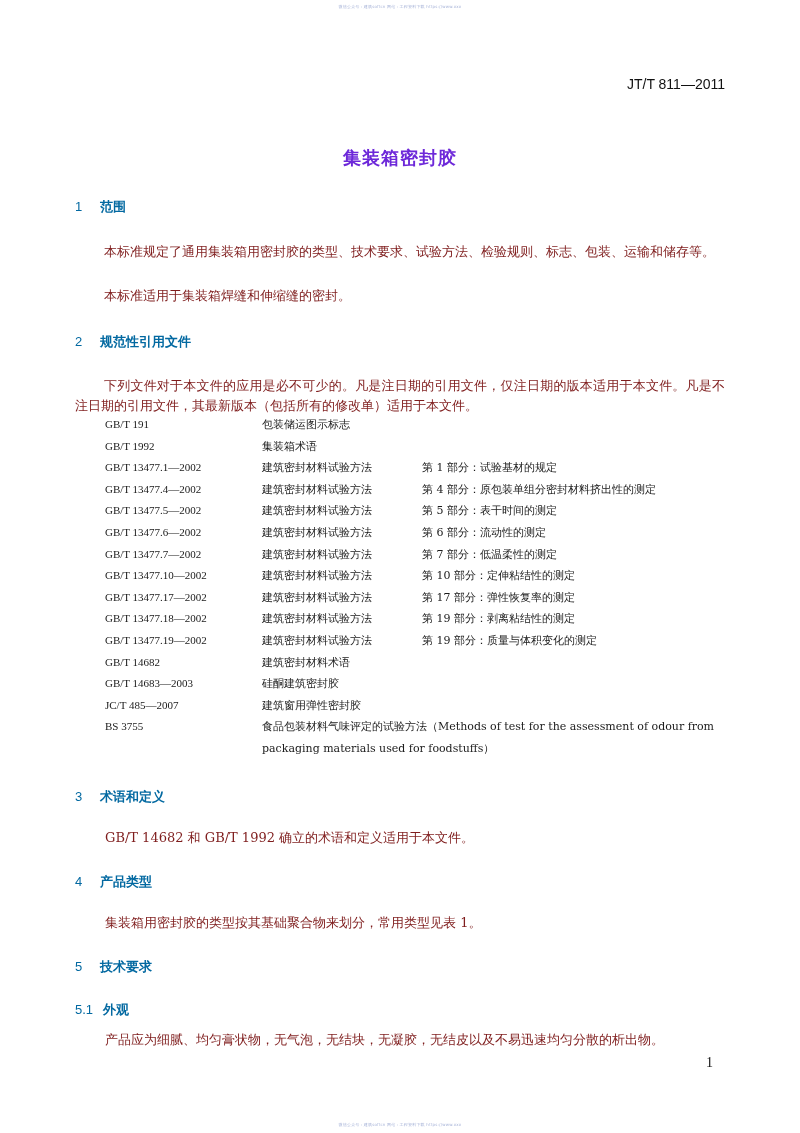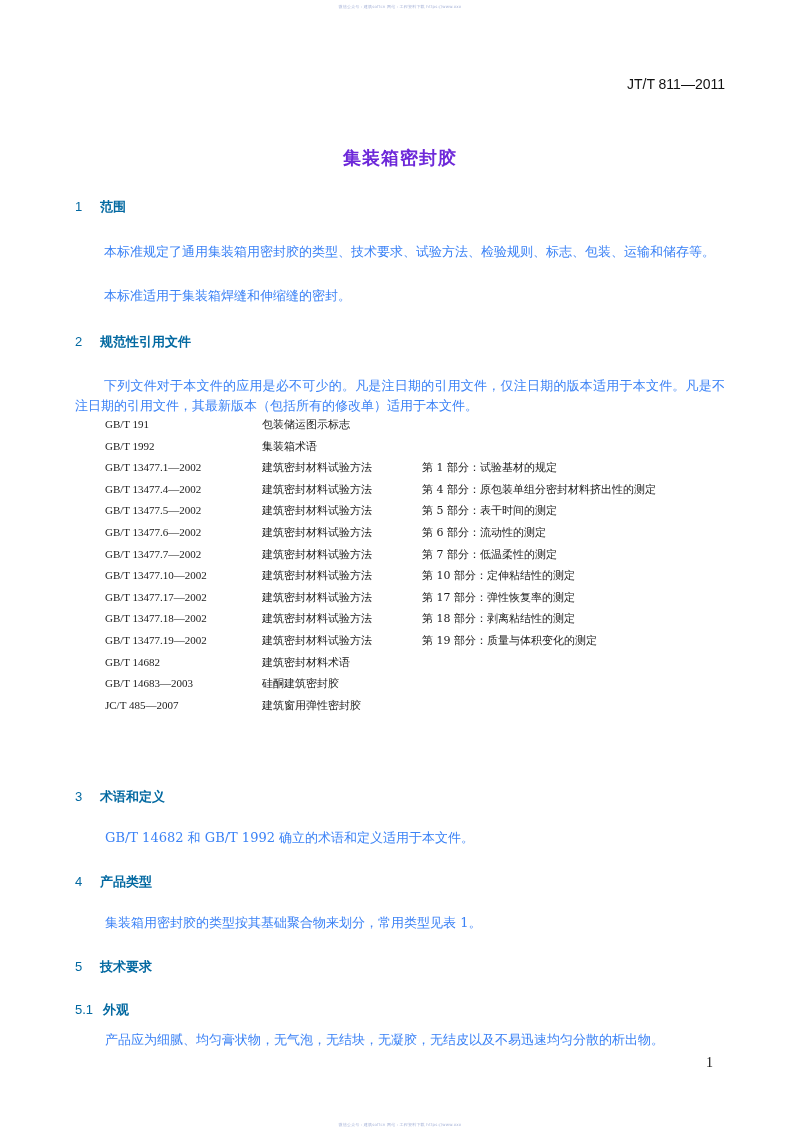--- a/index.html
+++ b/index.html
@@ -22,21 +22,21 @@
     font-family: "DejaVu Sans", sans-serif; font-weight: bold; font-size: 18px; letter-spacing: 1px; color: #6d28d9;
   }
   .sec-head {
     position: absolute; left: 75px;
     font-family: "DejaVu Sans", sans-serif; font-weight: bold; font-size: 13px; color: #0369a1;
   }
   .sec-head .num { display: inline-block; width: 25px; font-family: "Liberation Sans", sans-serif; font-weight: normal; }
   .sec-head .num.sub { width: 28px; }
   .para {
     position: absolute; left: 75px; width: 650px;
-    font-size: 13px; line-height: 20px; text-indent: 29px; color: #3b82f6;
+    font-size: 13px; line-height: 20px; text-indent: 29px; color: #7f1d1d;
     text-align: justify;
   }
   .para.noindent-left { left: 105px; text-indent: 0; width: 620px; }
   .ref-list { position: absolute; left: 105px; top: 414px; width: 620px; }
   .ref-row { position: relative; height: 21.6px; font-size: 11px; line-height: 21.6px; white-space: nowrap; }
   .ref-code { position: absolute; left: 0; font-family: "Liberation Serif", serif; }
   .ref-title { position: absolute; left: 157px; }
   .ref-part { position: absolute; left: 317px; }
   .ref-row.tall { height: 43px; }
   .ref-row.tall .ref-title { white-space: normal; width: 460px; line-height: 21.6px; }
@@ -107,41 +107,45 @@
     <span class="ref-part">第 10 部分：定伸粘结性的测定</span>
   </div>
   <div class="ref-row">
     <span class="ref-code">GB/T 13477.17—2002</span>
     <span class="ref-title">建筑密封材料试验方法</span>
     <span class="ref-part">第 17 部分：弹性恢复率的测定</span>
   </div>
   <div class="ref-row">
     <span class="ref-code">GB/T 13477.18—2002</span>
     <span class="ref-title">建筑密封材料试验方法</span>
-    <span class="ref-part">第 18 部分：剥离粘结性的测定</span>
+    <span class="ref-part">第 19 部分：剥离粘结性的测定</span>
   </div>
   <div class="ref-row">
     <span class="ref-code">GB/T 13477.19—2002</span>
     <span class="ref-title">建筑密封材料试验方法</span>
     <span class="ref-part">第 19 部分：质量与体积变化的测定</span>
   </div>
   <div class="ref-row">
     <span class="ref-code">GB/T 14682</span>
     <span class="ref-title">建筑密封材料术语</span>
     <span class="ref-part"></span>
   </div>
   <div class="ref-row">
     <span class="ref-code">GB/T 14683—2003</span>
     <span class="ref-title">硅酮建筑密封胶</span>
     <span class="ref-part"></span>
   </div>
   <div class="ref-row">
     <span class="ref-code">JC/T 485—2007</span>
     <span class="ref-title">建筑窗用弹性密封胶</span>
     <span class="ref-part"></span>
+  </div>
+  <div class="ref-row tall">
+    <span class="ref-code">BS 3755</span>
+    <span class="ref-title">食品包装材料气味评定的试验方法（Methods of test for the assessment of odour from packaging materials used for foodstuffs）</span>
   </div>
 </div>
 
 <div class="sec-head" style="top:788px;">
   <span class="num">3</span><span>术语和定义</span>
 </div>
 <div class="para noindent-left" style="top:828px;">GB/T 14682 和 GB/T 1992 确立的术语和定义适用于本文件。</div>
 
 <div class="sec-head" style="top:873px;">
   <span class="num">4</span><span>产品类型</span>

